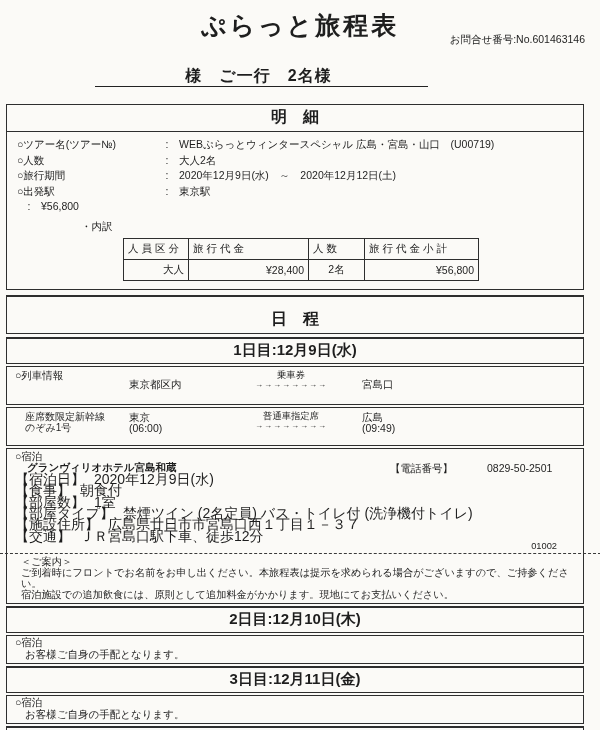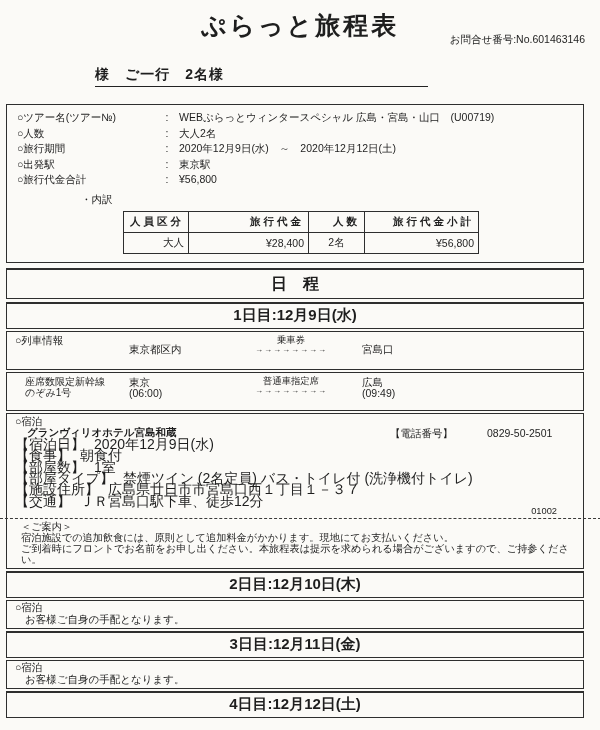--- a/index.html
+++ b/index.html
@@ -16,21 +16,21 @@
 
   
   .doc-title {
     text-align:center; font-size:25px; font-weight:bold;
     letter-spacing:3px; padding-top:9px;
   }
   .inquiry { position:absolute; top:33px; right:15px; font-size:10.5px; }
   .guest-row {
     position:absolute; top:60px; left:95px; width:333px; height:27px;
     border-bottom:1.6px solid #222;
-    text-align:left; font-size:14px; font-weight:bold;
+    text-align:center; font-size:16px; font-weight:bold;
     letter-spacing:1px; padding:6px 6px 0 0;
   }
 
   
   .flow { position:absolute; top:104px; left:6px; width:578px; }
   .box { border:1.3px solid #2e2e2e; margin-bottom:2px; position:relative; background:transparent; }
 
   .sec-head {
     text-align:center; font-size:16px; font-weight:bold;
     padding:2px 0 3px; border-bottom:1.3px solid #2e2e2e;
@@ -40,30 +40,30 @@
   .d-row { display:flex; line-height:15.6px; }
   .d-label { width:138px; }
   .d-colon { width:24px; text-align:center; }
   .d-value { flex:1; }
 
   .bd-label { margin:5px 0 4px 64px; }
   table.breakdown { border-collapse:collapse; margin-left:106px; }
   table.breakdown th, table.breakdown td {
     border:1.2px solid #2e2e2e; height:21px; font-size:10.5px; padding:0 4px;
   }
-  table.breakdown th { font-weight:bold; letter-spacing:3px; text-align:right; }
+  table.breakdown th { font-weight:normal; letter-spacing:3px; text-align:left; }
   .cw1 { width:65px; } .cw2 { width:120px; } .cw3 { width:56px; } .cw4 { width:114px; }
   td.ra { text-align:right; padding-right:13px; }
   td.ct { text-align:center; }
 
   .sched-head, .day-head {
     border:1.3px solid #2e2e2e; border-top:2.2px solid #2e2e2e;
     text-align:center; font-weight:bold; margin-bottom:2px;
   }
-  .sched-head { font-size:16px; padding:4px 0 3px; margin-bottom:3px; }
+  .sched-head { font-size:16px; padding:12px 0 3px; margin-bottom:3px; }
   .day-head   { font-size:15px; padding:2px 0 3px; }
 
   
   .ti-box, .tr-box { height:39px; }
   .pos { position:absolute; }
   .ti-label { position:absolute; left:8px; top:2px; }
   .sta1 { left:122px; } .sta2 { left:355px; }
   .ti-box .sta1, .ti-box .sta2 { top:11px; }
   .tr-box .sta1, .tr-box .sta2, .tr-box .tname { top:4px; line-height:10.6px; }
   .tname { left:18px; font-size:10px; }
@@ -96,20 +96,21 @@
 
 <div class="page">
 
   <div class="doc-title">ぷらっと旅程表</div>
   <div class="inquiry">お問合せ番号:No.601463146</div>
   <div class="guest-row">様　ご一行　2名様</div>
 
   <div class="flow">
 
     <div class="box detail-box">
+      <div class="sec-head">明　細</div>
       <div class="detail-body">
 
         <div class="d-row">
           <span class="d-label">○ツアー名(ツアー№)</span>
           <span class="d-colon">:</span>
           <span class="d-value">WEBぷらっとウィンタースペシャル 広島・宮島・山口　(U00719)</span>
         </div>
         <div class="d-row">
           <span class="d-label">○人数</span>
           <span class="d-colon">:</span>
@@ -119,21 +120,20 @@
           <span class="d-label">○旅行期間</span>
           <span class="d-colon">:</span>
           <span class="d-value">2020年12月9日(水)　～　2020年12月12日(土)</span>
         </div>
         <div class="d-row">
           <span class="d-label">○出発駅</span>
           <span class="d-colon">:</span>
           <span class="d-value">東京駅</span>
         </div>
         <div class="d-row">
-          <span class="d-label">○旅行代金合計</span>
           <span class="d-colon">:</span>
           <span class="d-value">¥56,800</span>
         </div>
 
         <div class="bd-label">・内訳</div>
 
         <table class="breakdown">
           <tbody>
               <tr>
             <th class="cw1">人員区分</th>
@@ -206,22 +206,22 @@
       <div class="lg-line">
         <span class="lg-flabel">【施設住所】</span><span>広島県廿日市市宮島口西１丁目１－３７</span>
       </div>
       <div class="lg-line">
         <span class="lg-flabel">【交通】</span><span>ＪＲ宮島口駅下車、徒歩12分</span>
       </div>
 
       <div class="sheet-no">01002</div>
       <div class="cutline"></div>
       <div class="notice-title">＜ご案内＞</div>
+      <div class="notice-line">ご到着時にフロントでお名前をお申し出ください。本旅程表は提示を求められる場合がございますので、ご持参ください。</div>
       <div class="notice-line">宿泊施設での追加飲食には、原則として追加料金がかかります。現地にてお支払いください。</div>
-      <div class="notice-line">ご到着時にフロントでお名前をお申し出ください。本旅程表は提示を求められる場合がございますので、ご持参ください。</div>
     </div>
 
     <div class="day-head">2日目:12月10日(木)</div>
     <div class="box lodge-simple">
       <div class="lg-label">○宿泊</div>
       <div class="lg-text">お客様ご自身の手配となります。</div>
     </div>
 
     <div class="day-head">3日目:12月11日(金)</div>
     <div class="box lodge-simple">

